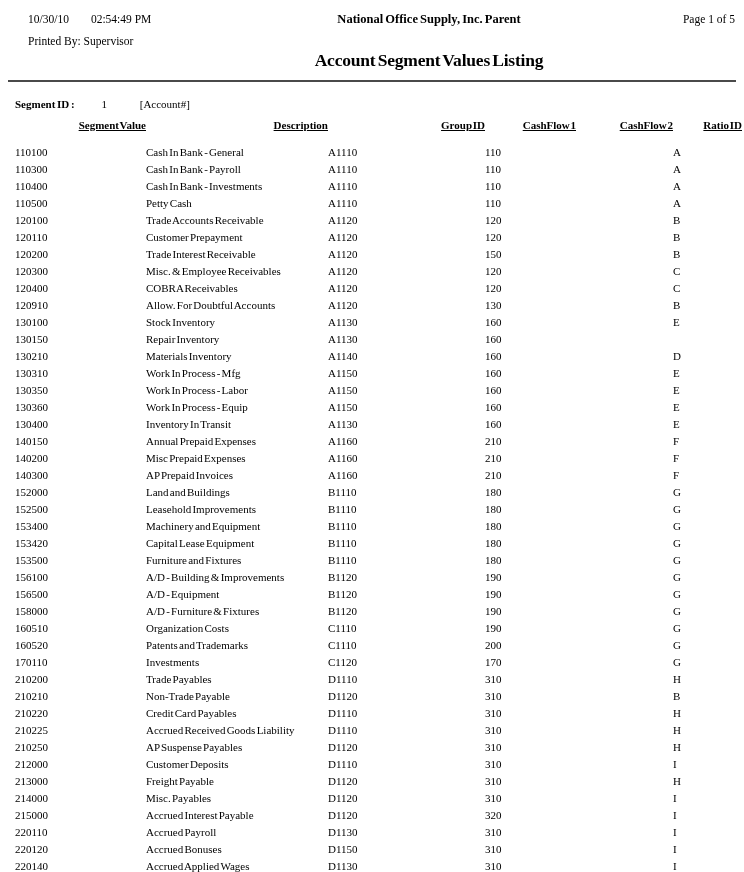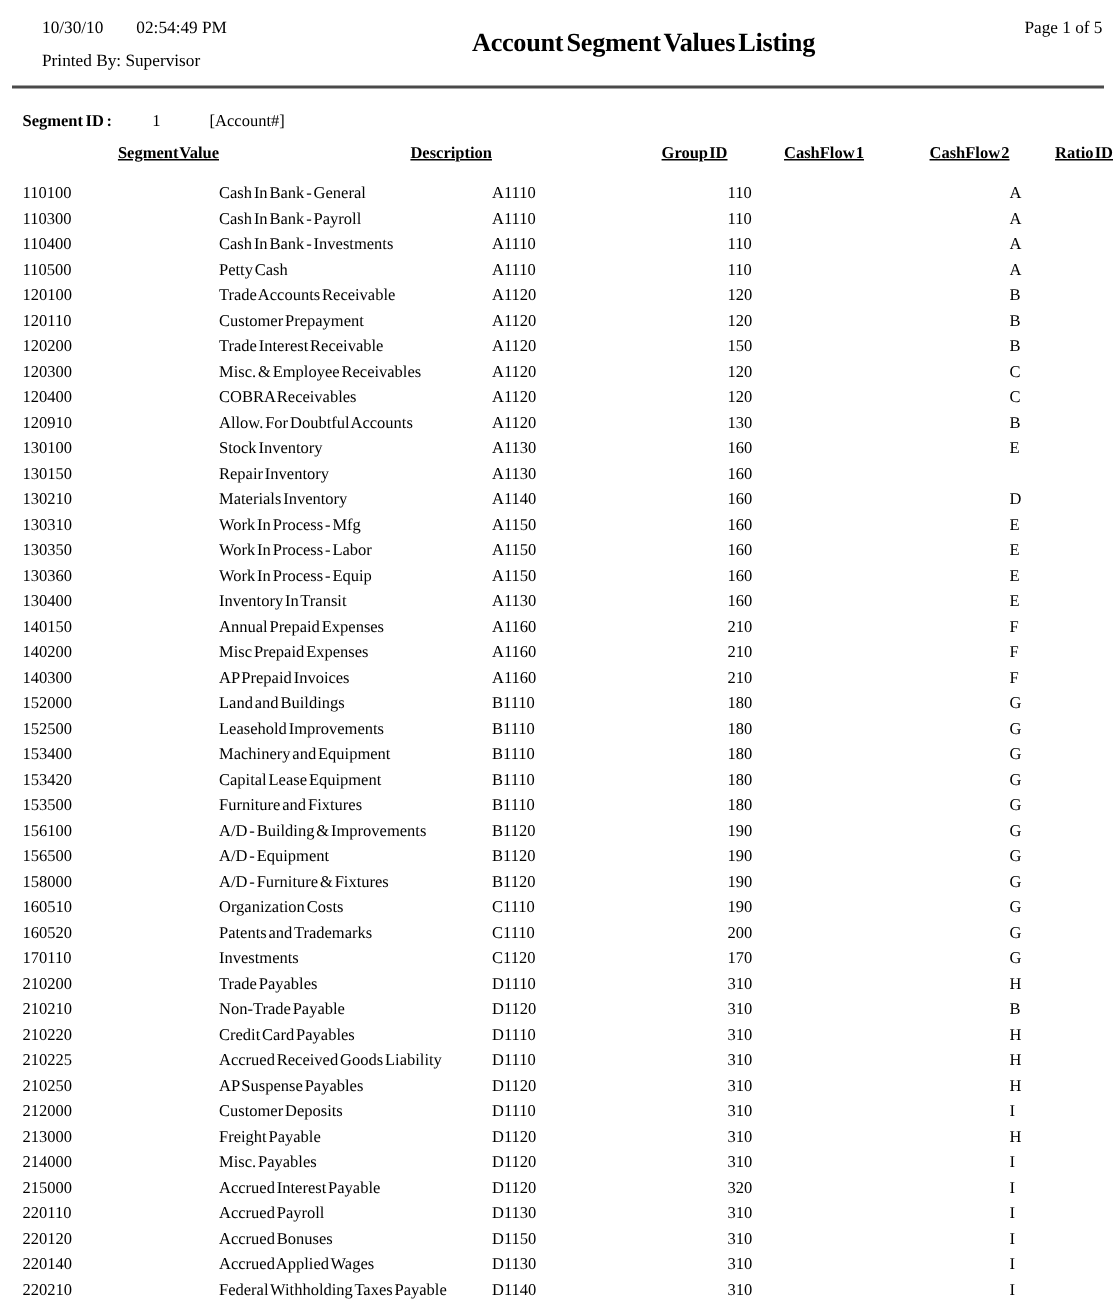--- a/index.html
+++ b/index.html
@@ -17,21 +17,21 @@
     display: grid;
     grid-template-columns: 210px 1fr 115px;
     padding: 13px 9px 0 28px;
     align-items: start;
   }
   .hdr-left { font-size: 11.5px; line-height: 13px; }
   .date-line { display: flex; gap: 22px; }
   .printed-line { margin-top: 9px; }
   .hdr-center { text-align: center; }
   .company { font-size: 12.5px; font-weight: bold; line-height: 13px; word-spacing: -1px; }
-  .report-title { font-size: 17.5px; font-weight: bold; margin-top: 5px; word-spacing: -2px; letter-spacing: -0.2px; }
+  .report-title { font-size: 17.5px; font-weight: bold; margin-top: 24px; word-spacing: -2px; letter-spacing: -0.2px; }
   .hdr-right { text-align: right; font-size: 11.5px; line-height: 13px; }
   .rule { height: 2px; background: #4a4a4a; margin: 9px 8px 0 8px; }
   
   .segment-line { margin: 16px 0 0 15px; font-size: 11px; word-spacing: -1px; }
   .seg-label { font-weight: bold; text-align: center; }
   .seg-id { margin-left: 25px; }
   .seg-mask { margin-left: 31px; }
   
   table.listing {
     border-collapse: collapse;
@@ -71,20 +71,21 @@
       <div class="date-line">
         <span>10/30/10</span>
         <span>02:54:49 PM</span>
       </div>
       <div class="printed-line">
         <span>Printed By:</span>
         <span>Supervisor</span>
       </div>
     </div>
     <div class="hdr-center">
+      <div class="company">National Office Supply, Inc. Parent</div>
       <div class="report-title">Account Segment Values Listing</div>
     </div>
     <div class="hdr-right">Page 1 of 5</div>
   </div>
 
   <div class="rule"></div>
 
   <div class="segment-line">
     <span class="seg-label">Segment ID :</span>
     <span class="seg-id">1</span>

